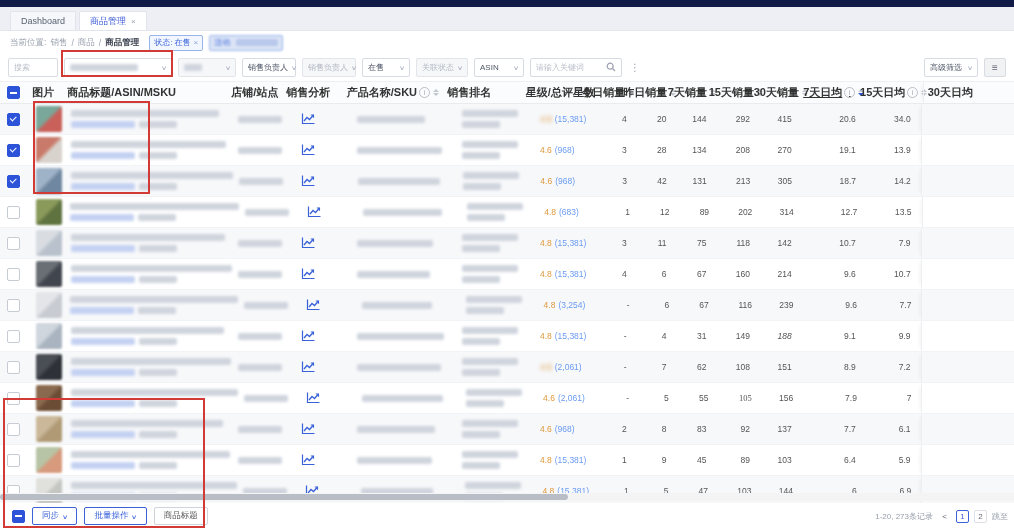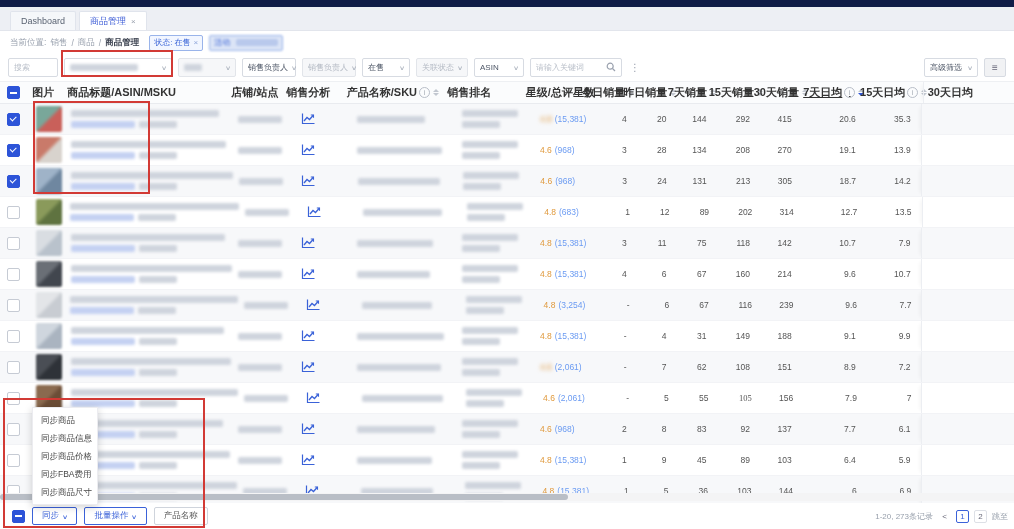--- a/index.html
+++ b/index.html
@@ -300,21 +300,21 @@
           <div class="td" style="width: 66px; padding-left: 5px;">
             <span class="stars blurred">4.8</span>
             <span class="reviews">(15,381)</span>
           </div>
           <div class="td num" style="width: 42px;">4</div>
           <div class="td num" style="width: 42px;">20</div>
           <div class="td num" style="width: 42px;">144</div>
           <div class="td num" style="width: 46px;">292</div>
           <div class="td num" style="width: 44px; text-align: center;">415</div>
           <div class="td num" style="width: 68px;">20.6</div>
-          <div class="td num" style="width: 58px;">35.3</div>
+          <div class="td num" style="width: 58px;">34.0</div>
           <div class="td pinned" style="width: 100px;"></div>
         </div>
         <div class="row">
           <div class="td" style="width: 30px; justify-content: center;">
             <span class="cb checked"></span>
           </div>
           <div class="td" style="width: 38px; padding-left: 8px;">
             <div class="imgbox" style="background: linear-gradient(135deg, rgb(201, 122, 106) 0%, rgb(201, 122, 106) 45%, rgb(216, 211, 205) 55%, rgb(216, 211, 205) 100%);"></div>
           </div>
           <div class="td titlecell" style="width: 180px;">
@@ -383,21 +383,21 @@
           </div>
           <div class="td" style="width: 86px; padding-left: 8px; flex-direction: column; align-items: flex-start; justify-content: center; gap: 4px;">
             <div class="blurbar" style="width: 56px;"></div>
             <div class="blurbar" style="width: 38px;"></div>
           </div>
           <div class="td" style="width: 66px; padding-left: 5px;">
             <span class="stars">4.6</span>
             <span class="reviews">(968)</span>
           </div>
           <div class="td num" style="width: 42px;">3</div>
-          <div class="td num" style="width: 42px;">24</div>
+          <div class="td num" style="width: 42px;">42</div>
           <div class="td num" style="width: 42px;">131</div>
           <div class="td num" style="width: 46px;">213</div>
           <div class="td num" style="width: 44px;">305</div>
           <div class="td num" style="width: 68px;">18.7</div>
           <div class="td num" style="width: 58px;">14.2</div>
           <div class="td pinned" style="width: 100px;"></div>
         </div>
         <div class="row">
           <div class="td" style="width: 30px; justify-content: center;">
             <span class="cb"></span>
@@ -606,21 +606,21 @@
             <div class="blurbar" style="width: 38px;"></div>
           </div>
           <div class="td" style="width: 66px; padding-left: 5px;">
             <span class="stars">4.8</span>
             <span class="reviews">(15,381)</span>
           </div>
           <div class="td num" style="width: 42px;">-</div>
           <div class="td num" style="width: 42px;">4</div>
           <div class="td num" style="width: 42px;">31</div>
           <div class="td num" style="width: 46px;">149</div>
-          <div class="td num" style="width: 44px;">188</div>
+          <div class="td num" style="width: 44px; font-style: italic;">188</div>
           <div class="td num" style="width: 68px;">9.1</div>
           <div class="td num" style="width: 58px;">9.9</div>
           <div class="td pinned" style="width: 100px;"></div>
         </div>
         <div class="row alt">
           <div class="td" style="width: 30px; justify-content: center;">
             <span class="cb"></span>
           </div>
           <div class="td" style="width: 38px; padding-left: 8px;">
             <div class="imgbox" style="background: linear-gradient(135deg, rgb(74, 78, 85) 0%, rgb(74, 78, 85) 45%, rgb(46, 50, 56) 55%, rgb(46, 50, 56) 100%);"></div>
@@ -824,21 +824,21 @@
           <div class="td" style="width: 86px; padding-left: 8px; flex-direction: column; align-items: flex-start; justify-content: center; gap: 4px;">
             <div class="blurbar" style="width: 56px;"></div>
             <div class="blurbar" style="width: 38px;"></div>
           </div>
           <div class="td" style="width: 66px; padding-left: 5px;">
             <span class="stars">4.8</span>
             <span class="reviews">(15,381)</span>
           </div>
           <div class="td num" style="width: 42px;">1</div>
           <div class="td num" style="width: 42px;">5</div>
-          <div class="td num" style="width: 42px;">36</div>
+          <div class="td num" style="width: 42px;">47</div>
           <div class="td num" style="width: 46px;">103</div>
           <div class="td num" style="width: 44px;">144</div>
           <div class="td num" style="width: 68px;">6</div>
           <div class="td num" style="width: 58px;">6.9</div>
           <div class="td pinned" style="width: 100px;"></div>
         </div>
       </div>
   </div>
 
   <div class="hscroll">
@@ -849,38 +849,31 @@
     <span class="cb ind"></span>
     <div class="btn primary-outline">
       <span>同步</span>
       <span class="caret" style="color:#3b62d9;">∨</span>
     </div>
     <div class="btn primary-outline">
       <span>批量操作</span>
       <span class="caret" style="color:#3b62d9;">∨</span>
     </div>
     <div class="btn">
-      <span>产品名称</span>
+      <span>商品标题</span>
     </div>
     <div class="pager">
       <span>1-20, 273条记录</span>
       <span class="page noborder">&lt;</span>
       <span id="pages" style="display:inline-flex;gap:5px;">
           <span class="page active">1</span>
           <span class="page">2</span>
         </span>
       <span>跳至</span>
     </div>
   </div>
 
-  <div class="menu" id="syncmenu">
-      <div class="menu-item">同步商品</div>
-      <div class="menu-item">同步商品信息</div>
-      <div class="menu-item">同步商品价格</div>
-      <div class="menu-item">同步FBA费用</div>
-      <div class="menu-item">同步商品尺寸</div>
-    </div>
 
   <div class="annot" id="annot-filter"></div>
   <div class="annot" id="annot-rows"></div>
   <div class="annot" id="annot-actions"></div>
 
 </div>
 
 </body></html>

